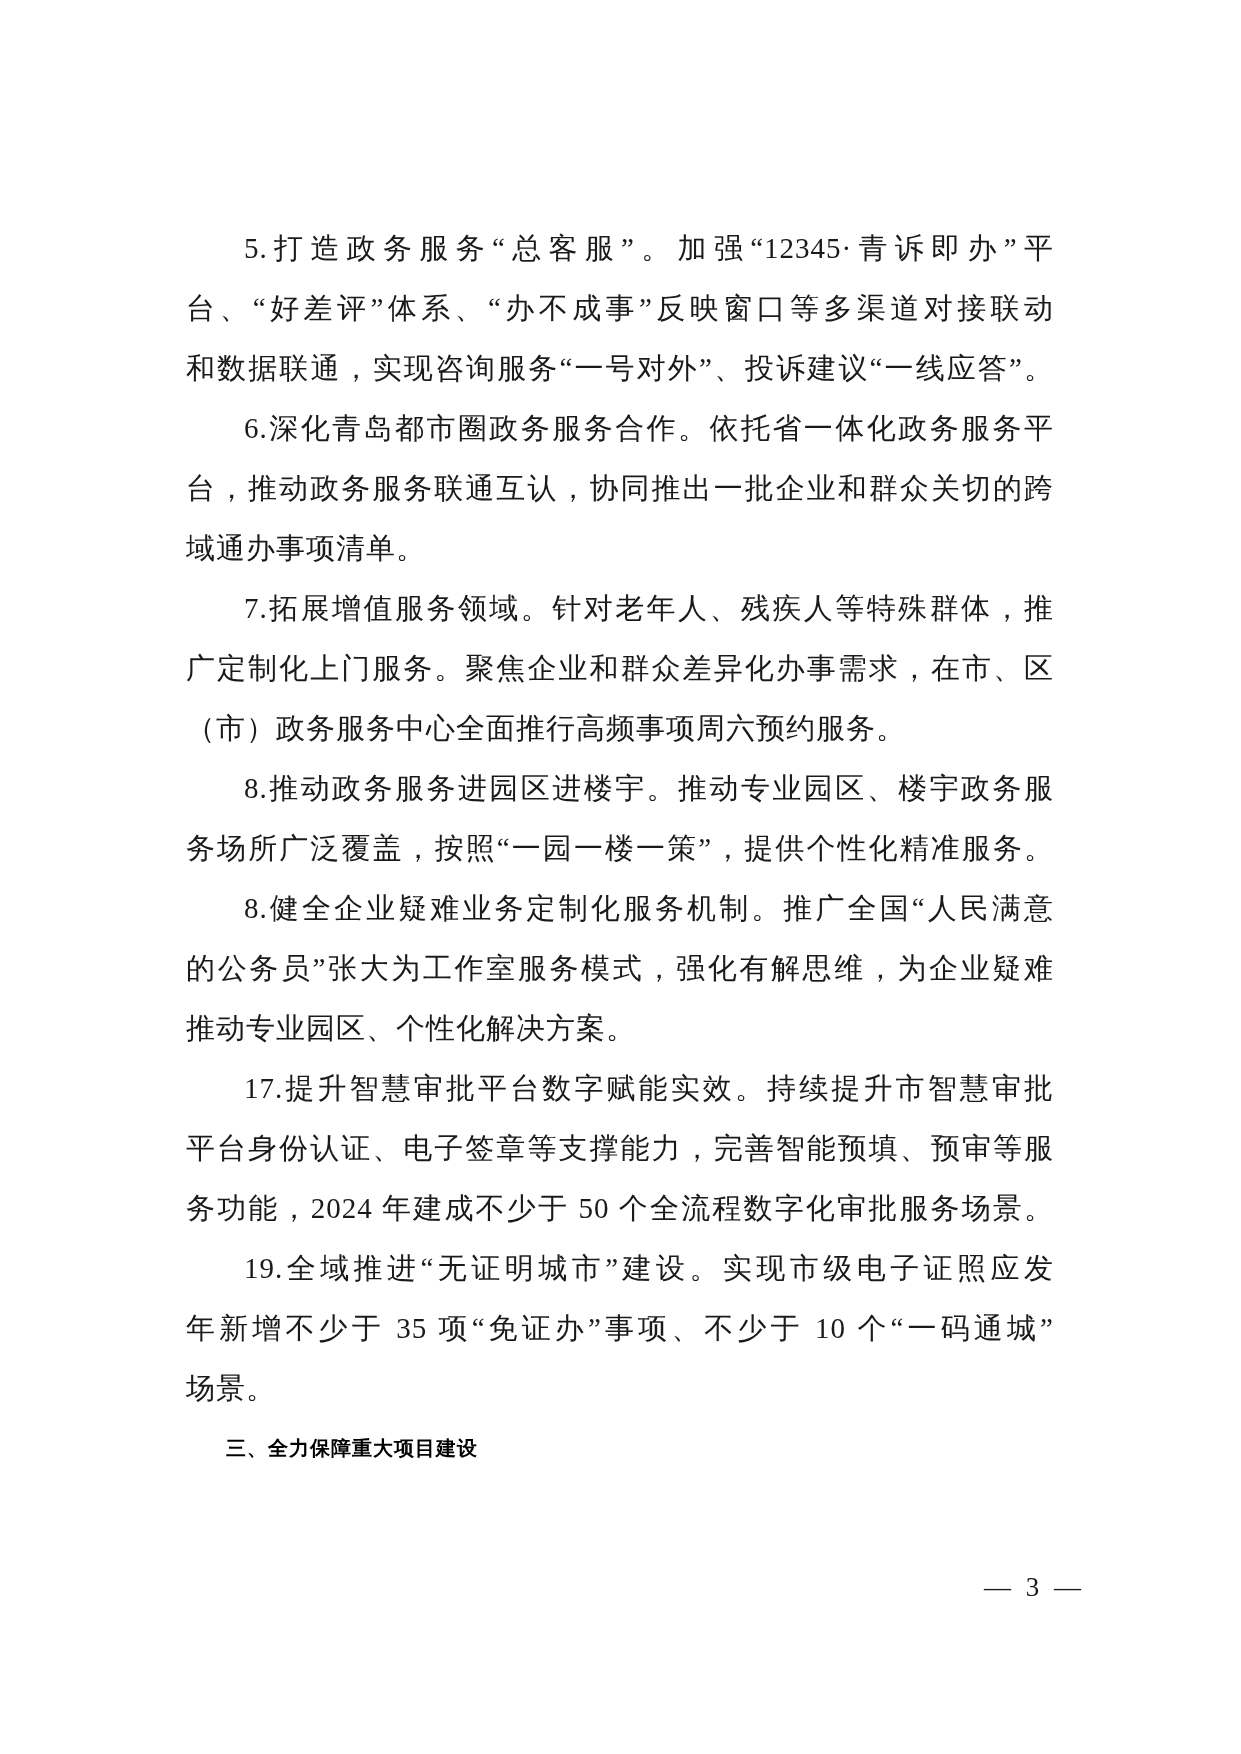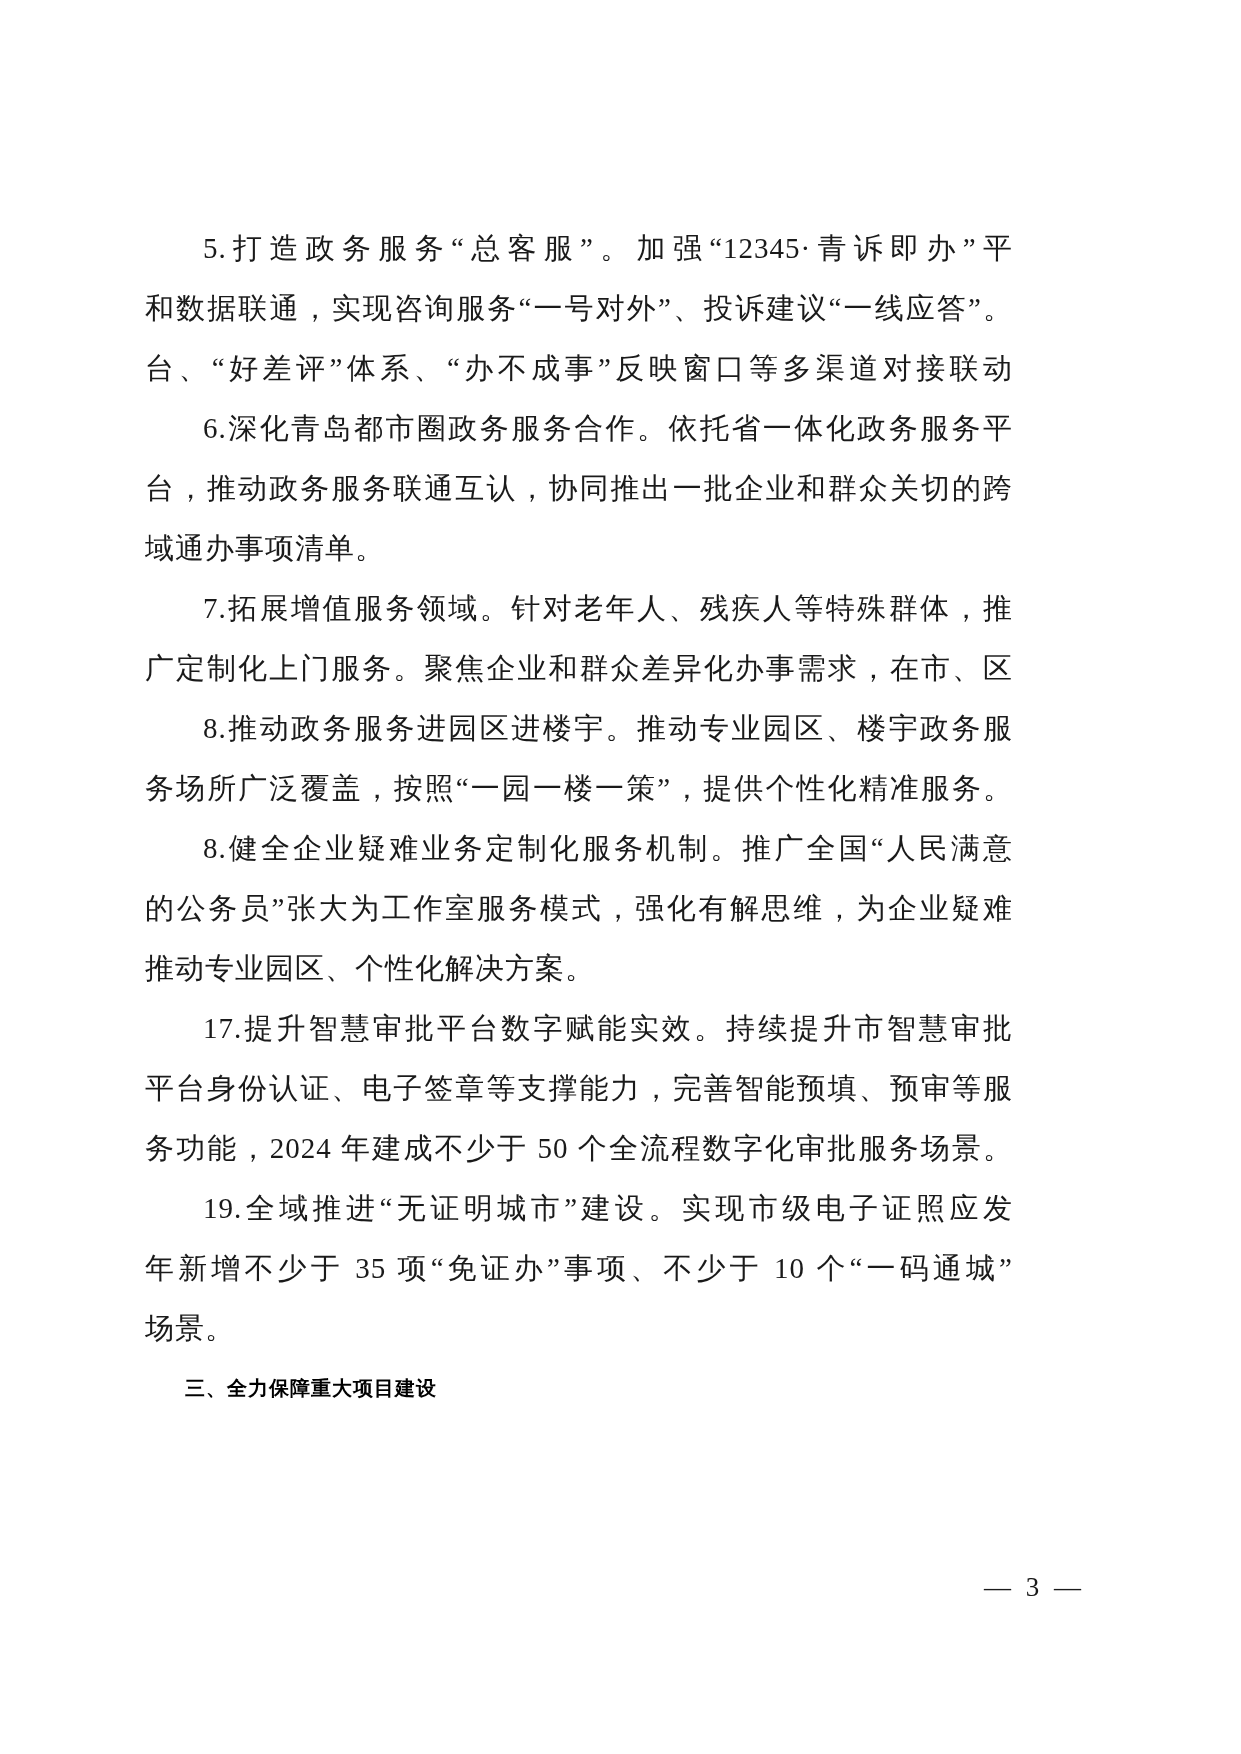--- a/index.html
+++ b/index.html
@@ -13,21 +13,21 @@
     position: relative;
     width: 1241px; height: 1754px;
     background: #ffffff;
     overflow: hidden;
   }
   .content {
     position: absolute;
     left: 145px; top: 218px;
     width: 868px;
   }
-  .para { width: 100%; }
+  .para { width: 100%; margin-left: 41px; }
   .line {
     font-size: 29px;
     line-height: 60px;
     height: 60px;
     letter-spacing: 1px;
     text-align: justify;
     text-align-last: justify;
     overflow: hidden;
     color: #1a1a1a;
   }
@@ -49,31 +49,32 @@
     white-space: nowrap;
   }
 </style>
 </head>
 <body>
 
 <div class="page">
   <div class="content">
       <div class="para">
         <div class="line first">5.打造政务服务“总客服”。加强“12345·青诉即办”平</div>
+        <div class="line">台、“好差评”体系、“办不成事”反映窗口等多渠道对接联动</div>
         <div class="line">和数据联通，实现咨询服务“一号对外”、投诉建议“一线应答”。</div>
-        <div class="line">台、“好差评”体系、“办不成事”反映窗口等多渠道对接联动</div>
       </div>
       <div class="para">
         <div class="line first">6.深化青岛都市圈政务服务合作。依托省一体化政务服务平</div>
         <div class="line">台，推动政务服务联通互认，协同推出一批企业和群众关切的跨</div>
         <div class="line end">域通办事项清单。</div>
       </div>
       <div class="para">
         <div class="line first">7.拓展增值服务领域。针对老年人、残疾人等特殊群体，推</div>
         <div class="line">广定制化上门服务。聚焦企业和群众差异化办事需求，在市、区</div>
+        <div class="line end">（市）政务服务中心全面推行高频事项周六预约服务。</div>
       </div>
       <div class="para">
         <div class="line first">8.推动政务服务进园区进楼宇。推动专业园区、楼宇政务服</div>
         <div class="line">务场所广泛覆盖，按照“一园一楼一策”，提供个性化精准服务。</div>
       </div>
       <div class="para">
         <div class="line first">8.健全企业疑难业务定制化服务机制。推广全国“人民满意</div>
         <div class="line">的公务员”张大为工作室服务模式，强化有解思维，为企业疑难</div>
         <div class="line end">推动专业园区、个性化解决方案。</div>
       </div>

